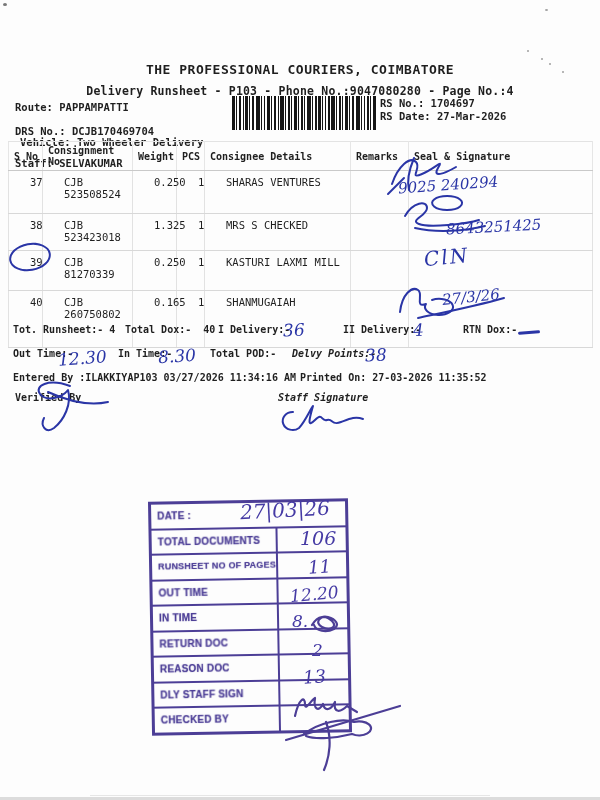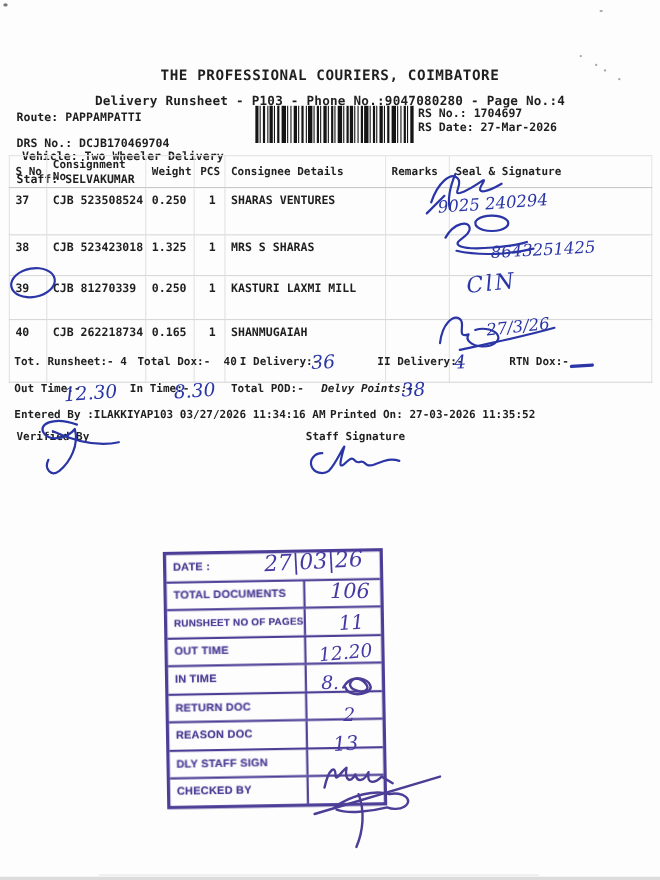--- a/index.html
+++ b/index.html
@@ -12,21 +12,21 @@
   .title{top:62px;left:0;width:100%;text-align:center;font-size:13px;font-weight:700;letter-spacing:.5px;}
   .subtitle{top:84px;left:0;width:100%;text-align:center;font-size:11.5px;font-weight:700;letter-spacing:.2px;}
   .meta{font-size:10.5px;font-weight:600;white-space:pre;}
   .meta.b{font-weight:700;}
   
   .barcode{top:96px;left:232px;}
   
   table.grid{position:absolute;top:141px;left:8px;width:584px;border-collapse:collapse;table-layout:fixed;}
   table.grid th{font-size:10px;font-weight:700;text-align:left;padding:3px 0 3px 5px;
     border-top:1px solid #e3e3e3;border-bottom:1px solid #c9c9c9;border-left:1px solid #e6e6e6;border-right:1px solid #e6e6e6;margin-left:44px;}
-  table.grid td{font-size:10.5px;font-weight:700;vertical-align:top;padding:5px 0 0 5px;
+  table.grid td{font-size:10.5px;font-weight:400;vertical-align:top;padding:5px 0 0 21px;
     border:1px solid #e2e2e2;border-bottom:1px solid #d8d8d8;}
   
   .line{font-size:10px;font-weight:700;white-space:pre;}
   
   .hw{font-family:"DejaVu Serif",serif;font-style:italic;color:#2a35a6;white-space:nowrap;}
   .hwp{font-family:"DejaVu Serif",serif;font-style:italic;color:#453aa4;white-space:nowrap;}
   .ink-dash{background:#2a35a6;border-radius:2px;}
   .circle39{width:38px;height:24px;border:2px solid #2a35a6;border-radius:50%;transform:rotate(-10deg);}
   svg.sig{overflow:visible;}
   svg.sig path{fill:none;stroke:#2a35a6;stroke-width:2;stroke-linecap:round;stroke-linejoin:round;}
@@ -134,36 +134,36 @@
       <td style="text-align:center;">1</td>
       <td>SHARAS VENTURES</td>
       <td></td>
       <td></td>
     </tr>
     <tr style="height:37px;">
       <td>38</td>
       <td>CJB 523423018</td>
       <td>1.325</td>
       <td style="text-align:center;">1</td>
-      <td>MRS S SHARAS</td>
+      <td>MRS S CHECKED</td>
       <td></td>
       <td></td>
     </tr>
     <tr style="height:40px;">
       <td>39</td>
       <td>CJB 81270339</td>
       <td>0.250</td>
       <td style="text-align:center;">1</td>
       <td>KASTURI LAXMI MILL</td>
       <td></td>
       <td></td>
     </tr>
     <tr style="height:57px;">
       <td>40</td>
-      <td>CJB 262218734</td>
+      <td>CJB 260750802</td>
       <td>0.165</td>
       <td style="text-align:center;">1</td>
       <td>SHANMUGAIAH</td>
       <td></td>
       <td></td>
     </tr>
   </tbody>
     </table>
 
   <div class="abs circle39" style="top:243px;left:9px;"></div>
@@ -204,21 +204,21 @@
   <div class="abs line" style="top:348px;left:210px;">Total POD:-</div>
   <div class="abs line" style="top:348px;left:292px;font-style:italic;">Delvy Points:-</div>
   <div class="abs hw" style="top:348px;left:58px;font-size:17px;transform:rotate(-4deg);">12.30</div>
   <div class="abs hw" style="top:346px;left:158px;font-size:17px;transform:rotate(-4deg);">8.30</div>
   <div class="abs hw" style="top:345px;left:365px;font-size:17px;transform:rotate(-3deg);">38</div>
 
   <div class="abs line" style="top:372px;left:13px;">Entered By :ILAKKIYAP103 03/27/2026 11:34:16 AM</div>
   <div class="abs line" style="top:372px;left:300px;text-align:right;">Printed On: 27-03-2026 11:35:52</div>
 
   <div class="abs line" style="top:392px;left:15px;">Verified By</div>
-  <div class="abs line" style="top:392px;left:278px;">Staff Signature</div>
+  <div class="abs line" style="top:392px;left:278px;font-style:italic;">Staff Signature</div>
   <svg class="abs sig" style="top:376px;left:18px;" width="95" height="62">
     <path d="M52 10 C30 2 16 10 22 18 C28 26 44 22 50 14 C54 28 46 44 36 52 C28 58 22 50 26 42"></path>
     <path d="M30 16 C52 26 72 30 90 26"></path>
   </svg>
   <svg class="abs sig" style="top:396px;left:275px;" width="95" height="42">
     <path d="M18 16 a10 9 0 1 0 6 16 C30 26 36 12 38 10 C34 24 32 32 40 24 C48 16 46 26 52 24 C58 22 56 30 66 26 C74 23 80 20 88 23"></path>
   </svg>
 
   <div class="abs stamp">
     <div class="box">

